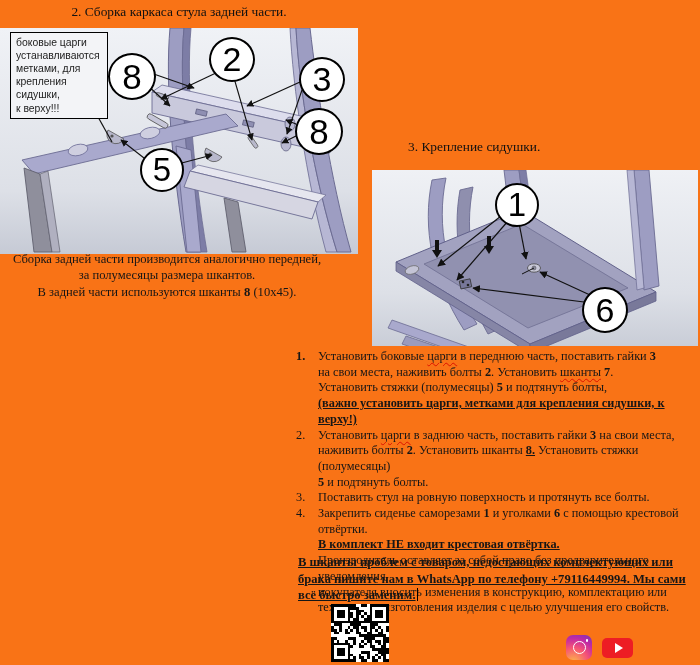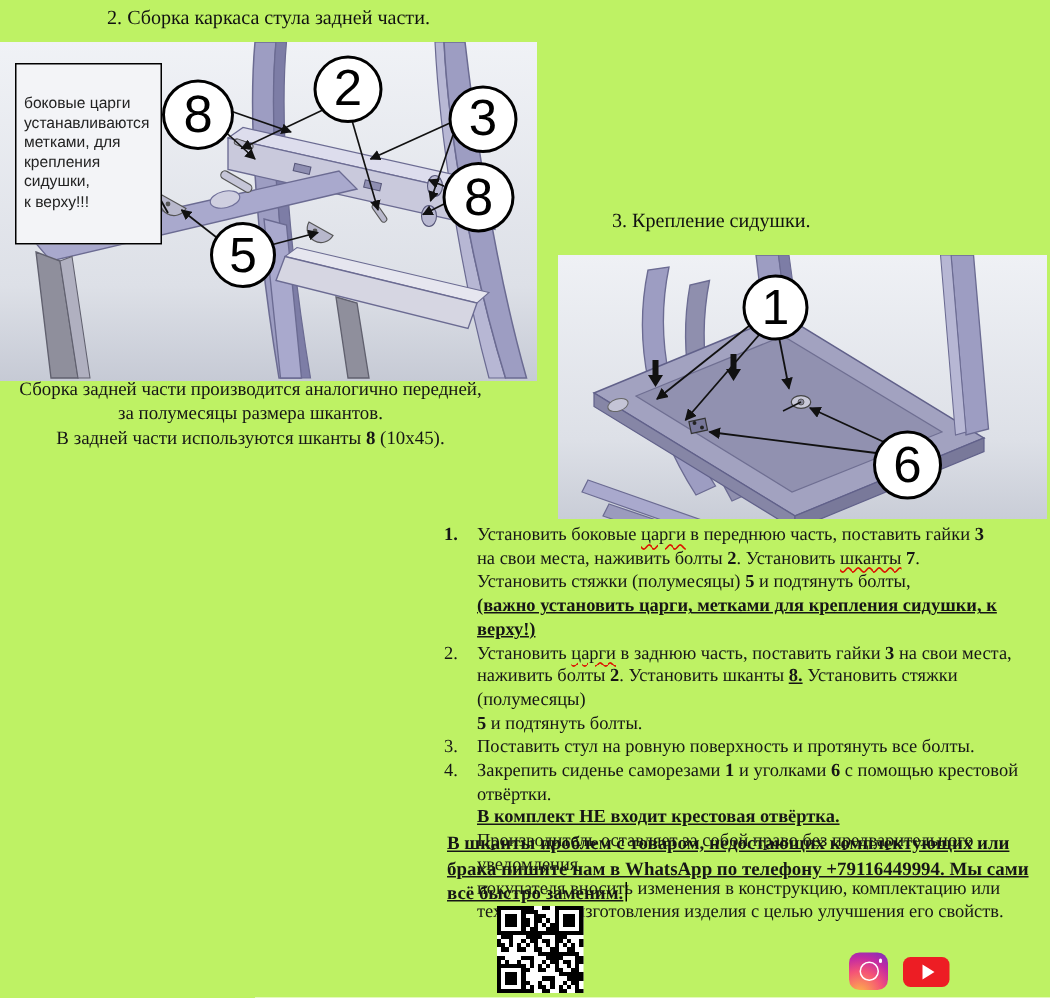--- a/index.html
+++ b/index.html
@@ -1,31 +1,31 @@
 <!DOCTYPE html>
 <html><head>
 <meta charset="utf-8">
 <style>
   html,body{margin:0;padding:0;background:#fff;}
-  #page{position:relative;width:700px;height:665px;background:#bef264;overflow:hidden;
+  #page{position:relative;width:700px;height:665px;background:#f97316;overflow:hidden;
         font-family:"Liberation Serif",serif;color:#161616;}
   .abs{position:absolute;}
 
   
   .sec-title{font-size:13.4px;color:#111;}
   #title1{top:4px;left:0;width:358px;text-align:center;}
   #title2{top:139px;left:408px;}
 
   
   .diagram{position:absolute;}
   .diagram svg{display:block;}
 
   
-  #note-box{left:10px;top:42px;width:86px;border:1.6px solid #000;background:#f3f4f7;
-            padding:20px 5px;font-family:"Liberation Sans",sans-serif;font-size:10.4px;
+  #note-box{left:10px;top:32px;width:86px;border:1.6px solid #000;background:#f3f4f7;
+            padding:3px 5px;font-family:"Liberation Sans",sans-serif;font-size:10.4px;
             line-height:1.26;color:#222;white-space:pre-line;}
 
   
   .callout{position:absolute;border:2px solid #000;border-radius:50%;background:#fff;
            display:flex;align-items:center;justify-content:center;
            font-family:"Liberation Sans",sans-serif;color:#000;}
 
   
   #caption{top:251px;left:0;width:334px;text-align:center;font-size:12.6px;line-height:16.4px;}
 

